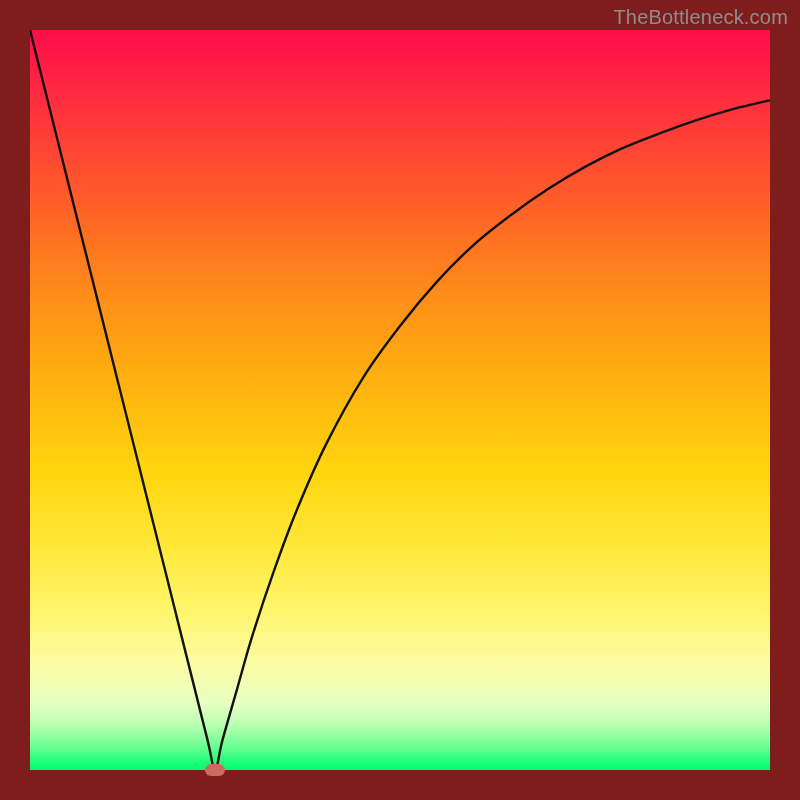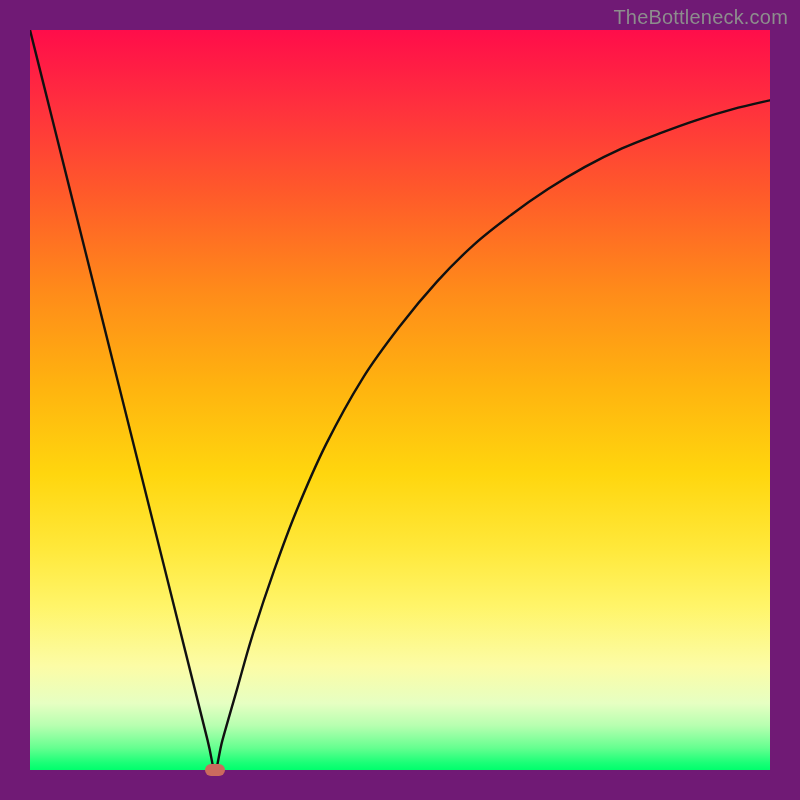--- a/index.html
+++ b/index.html
@@ -8,21 +8,21 @@
     width: 800px;
     height: 800px;
     background: #000;
     font-family: Arial, Helvetica, sans-serif;
     overflow: hidden;
   }
   .frame {
     position: relative;
     width: 800px;
     height: 800px;
-    background: #701a75;
+    background: #7f1d1d;
   }
   .plot-area {
     position: absolute;
     left: 30px;
     top: 30px;
     width: 740px;
     height: 740px;
     background: linear-gradient(to bottom,
       #ff0d4a 0%,
       #ff2f3e 10%,

